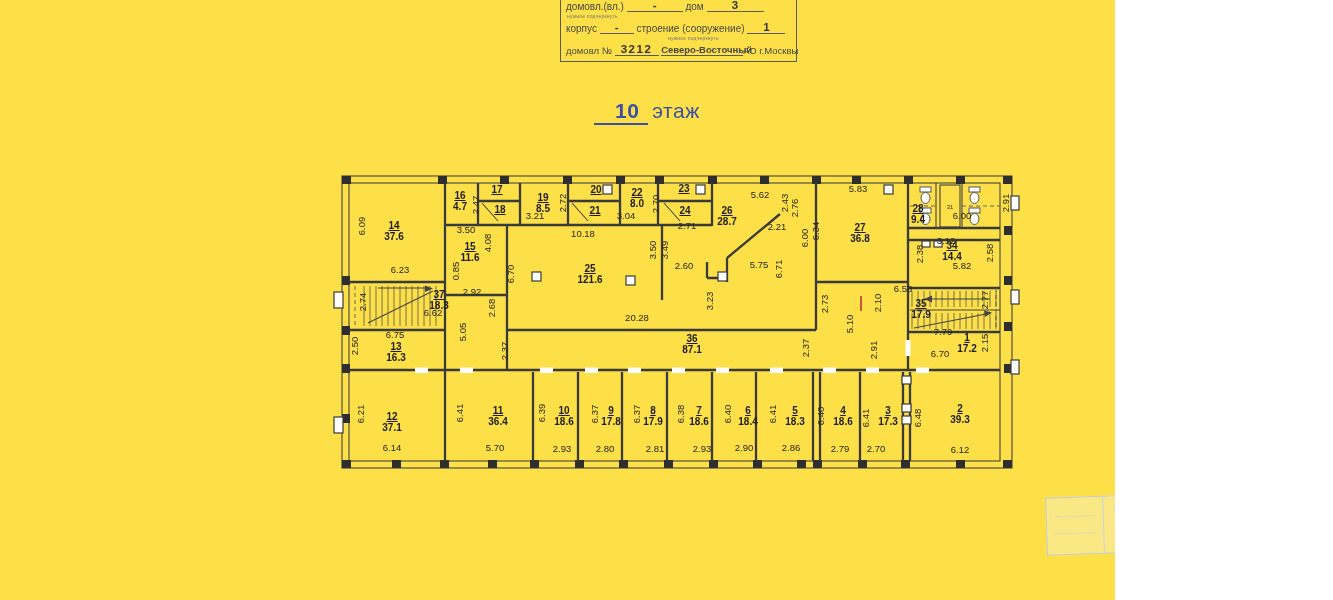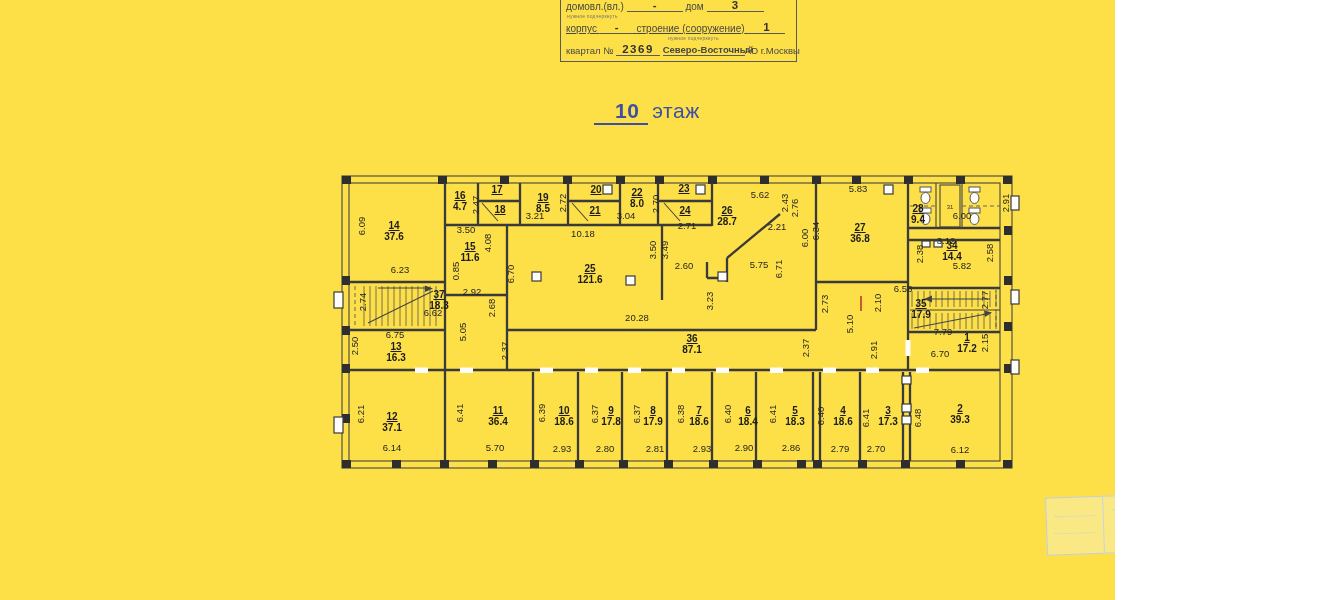--- a/index.html
+++ b/index.html
@@ -3,21 +3,21 @@
 <meta charset="utf-8">
 <style>
   html,body{margin:0;padding:0;background:#ffffff;}
   .page{position:relative;width:1115px;height:600px;background:#fde047;overflow:hidden;
         font-family:"Liberation Sans","DejaVu Sans",sans-serif;color:#222;}
   
   .form-box{position:absolute;left:560px;top:-2px;width:235px;height:63px;
             border-left:1.4px solid #5a5a5a;border-right:1.4px solid #5a5a5a;border-bottom:1.4px solid #5a5a5a;
             font-size:10px;color:#474747;}
   .form-row{position:absolute;left:5px;right:3px;white-space:nowrap;}
-  .r1{top:2px;} .r2{top:24px;text-decoration:underline;} .r3{top:46px;}
+  .r1{top:2px;} .r2{top:24px;} .r3{top:46px;}
   .blank{display:inline-block;border-bottom:1px solid #5a5a5a;text-align:center;
          font-size:11.5px;color:#333;font-weight:bold;vertical-align:bottom;line-height:11px;}
   .note{position:absolute;font-size:5px;color:#777;letter-spacing:.2px;}
   .n1{left:6px;top:15px;} .n2{left:107px;top:37px;}
   .v3212{letter-spacing:1.5px;}
   
   .floor-title{position:absolute;left:594px;top:99px;font-size:21px;color:var(--blue,#3c51a6);
                letter-spacing:.5px;}
   .floor-title .num{border-bottom:2px solid var(--blue,#3c51a6);padding:0 9px 1px 21px;font-weight:bold;}
   .floor-title .word{margin-left:4px;}
@@ -63,22 +63,22 @@
     </div>
     <div class="note n1">нужное подчеркнуть</div>
     <div class="form-row r2">
       <span>корпус</span>
       <span class="blank" style="width:34px">-</span>
       <span>строение (сооружение)</span>
       <span class="blank" style="width:38px">1</span>
     </div>
     <div class="note n2">нужное подчеркнуть</div>
     <div class="form-row r3" style="font-size:9.5px">
-      <span>квартал №</span>
-      <span class="blank v3212" style="width:44px">2369</span>
+      <span>домовл №</span>
+      <span class="blank v3212" style="width:44px">3212</span>
       <span class="blank" style="width:82px;font-weight:bold;font-size:9.5px;color:#474747">Северо-Восточный</span><span>АО г.Москвы</span>
     </div>
   </div>
 
   <div class="floor-title">
     <span class="num">10</span><span class="word">этаж</span>
   </div>
 
   <svg class="plan" width="1333" height="600" viewBox="0 0 1333 600">
 

